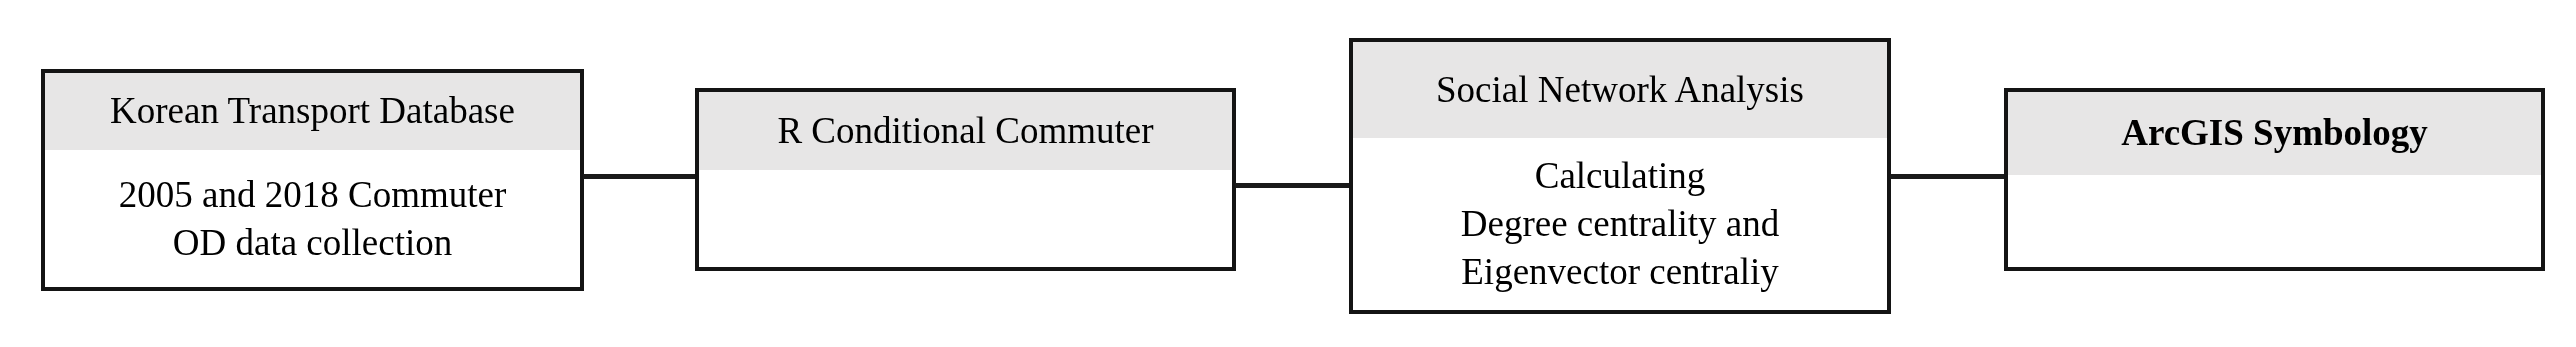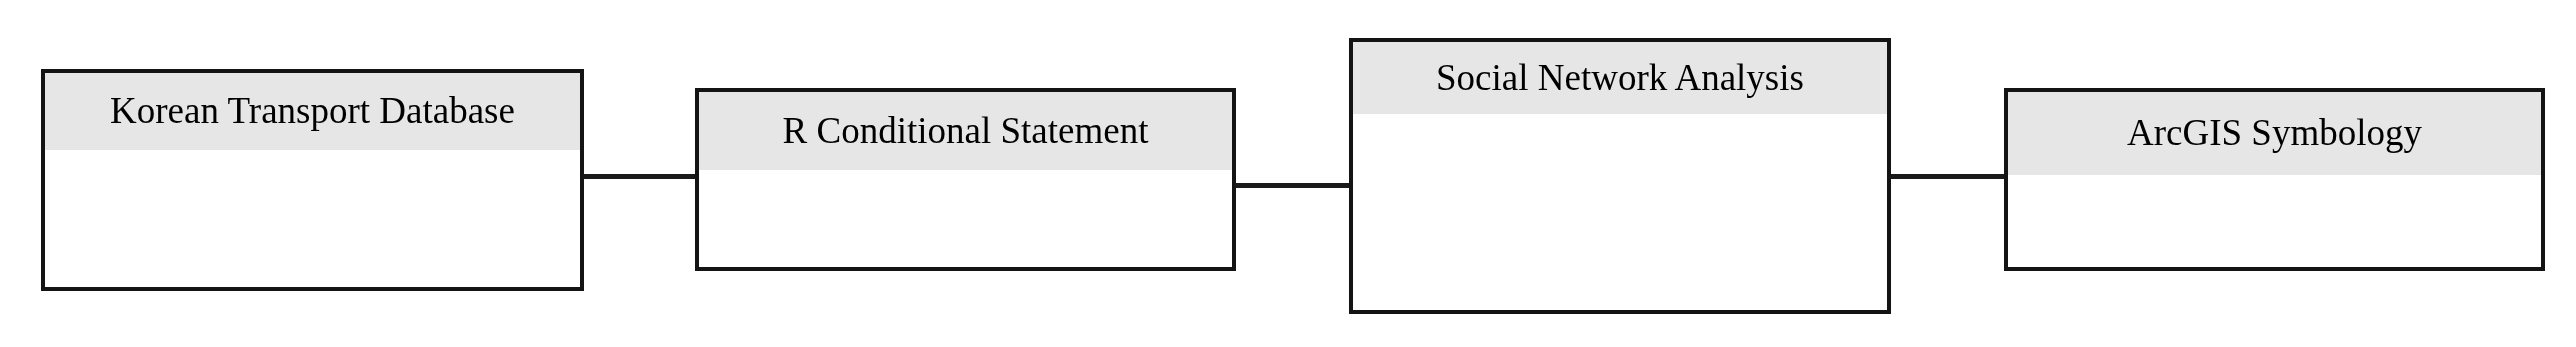--- a/index.html
+++ b/index.html
@@ -50,51 +50,60 @@
     position: absolute;
     background: #1a1a1a;
     height: 4.7px;
   }
   
   #box-1 { left: 41px;   top: 69px; width: 543px; height: 222px; }
   #box-1 .box-header { height: 77px; }
   #box-2 { left: 695px; top: 88px; width: 541px; height: 183px; }
   #box-2 .box-header { height: 78px; }
   #box-3 { left: 1349px; top: 38px;  width: 542px; height: 276px; }
-  #box-3 .box-header { height: 72px; }
-  #box-4 { left: 2004px; top: 88px; width: 541px; height: 183px; }
+  #box-3 .box-header { height: 96px; }
+  #box-4 { left: 2004px; top: 88px; width: 541px; height: 183px; font-weight: bold; }
   #box-4 .box-header { height: 83px; }
   #connector-1 { left: 583px;  top: 174px; width: 113px; }
   #connector-2 { left: 1235px; top: 183px; width: 115px; }
   #connector-3 { left: 1890px; top: 174px; width: 115px; }
 </style>
 </head>
 <body>
 
 <div id="canvas">
 
   <div id="box-1" class="flow-box">
     <div class="box-header">
       <span>Korean Transport Database</span>
     </div>
+    <div class="box-body">
+      <span>2005 and 2018 Commuter
+OD data collection</span>
+    </div>
   </div>
 
   <div id="connector-1" class="connector"></div>
 
   <div id="box-2" class="flow-box">
     <div class="box-header">
-      <span>R Conditional Statement</span>
+      <span>R Conditional Commuter</span>
     </div>
   </div>
 
   <div id="connector-2" class="connector"></div>
 
   <div id="box-3" class="flow-box">
     <div class="box-header">
       <span>Social Network Analysis</span>
+    </div>
+    <div class="box-body">
+      <span>Calculating
+Degree centrality and
+Eigenvector centraliy</span>
     </div>
   </div>
 
   <div id="connector-3" class="connector"></div>
 
   <div id="box-4" class="flow-box">
     <div class="box-header">
       <span>ArcGIS Symbology</span>
     </div>
   </div>

